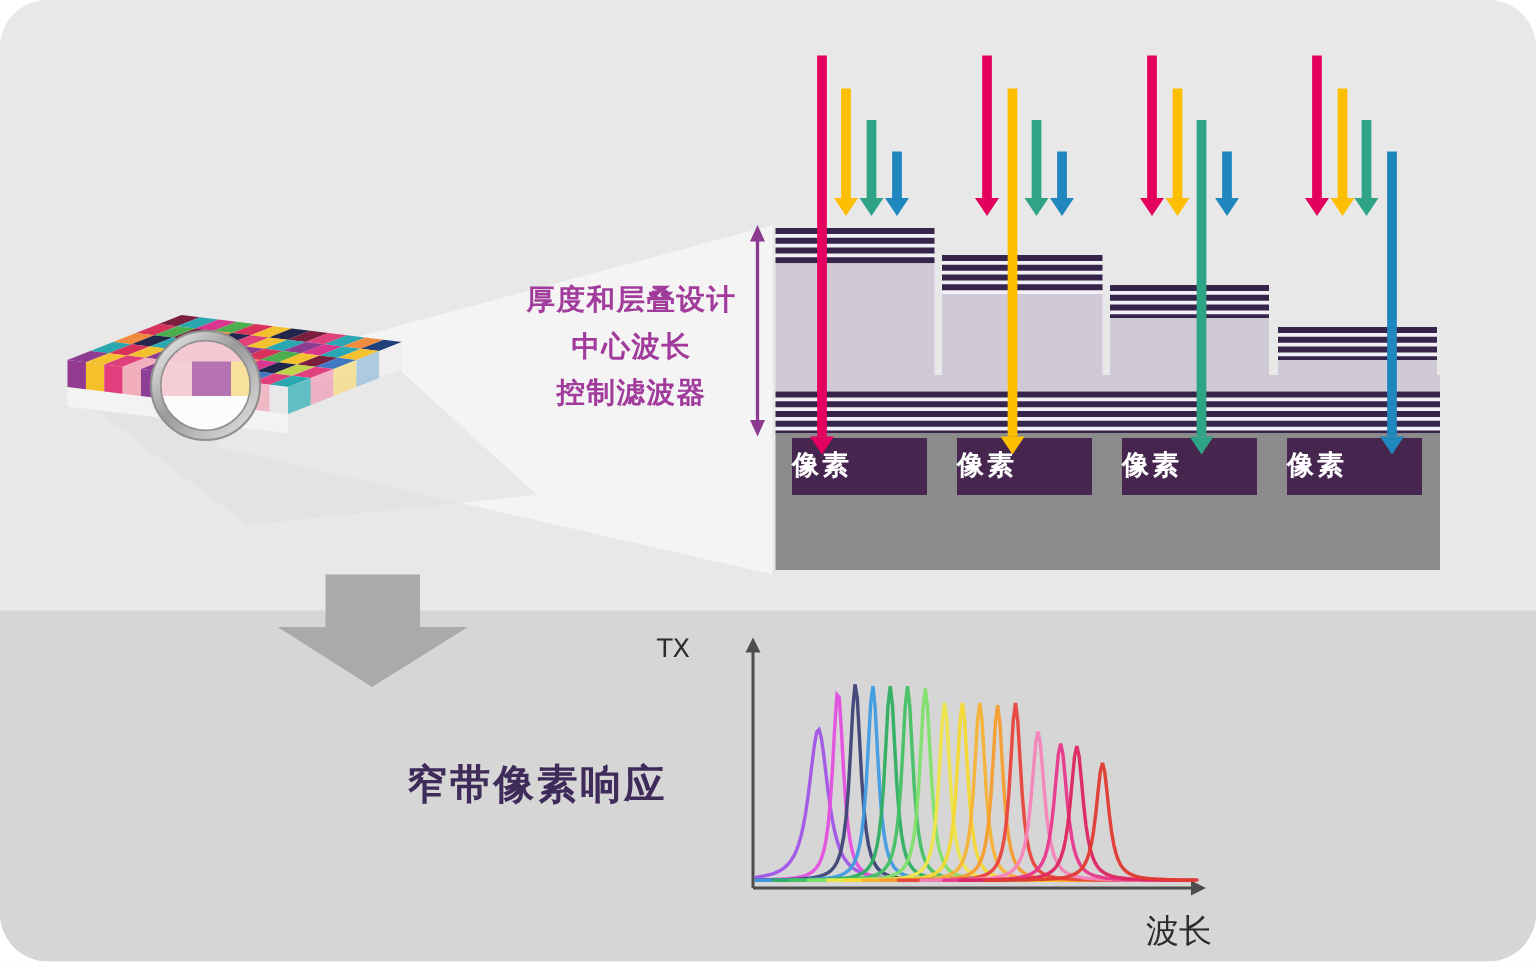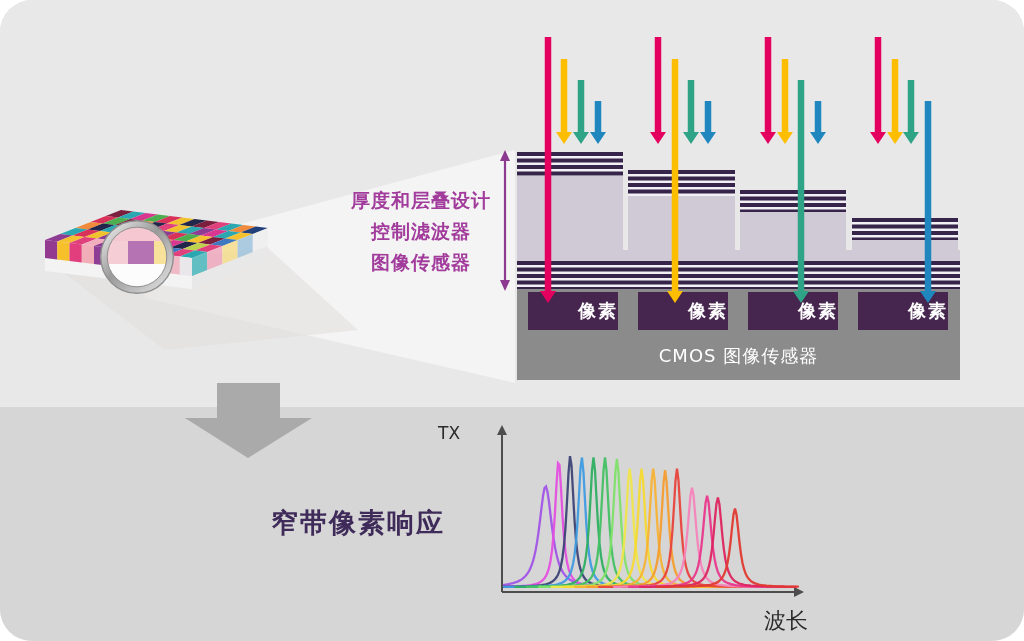--- a/index.html
+++ b/index.html
@@ -4,21 +4,21 @@
 <style>
   html,body{margin:0;padding:0;background:#ffffff;}
   body{font-family:"DejaVu Sans","Liberation Sans",sans-serif;}
   #canvas{position:relative;width:1024px;height:641px;border-radius:32px;overflow:hidden;background:#E9E8E8;}
   .sec{position:absolute;left:0;width:100%;}
   .sec-top{top:0;height:407px;}
   .sec-bottom{top:407px;height:234px;}
   #scene{position:absolute;left:0;top:0;z-index:1;}
   .txt{position:absolute;z-index:2;white-space:nowrap;}
   #annotation{left:338px;top:185px;width:166px;text-align:center;font-size:19px;line-height:31px;font-weight:600;letter-spacing:1px;}
-  .pixel-label{top:292px;width:90px;height:38px;line-height:38px;text-align:right;font-size:18px;font-weight:600;letter-spacing:2px;}
+  .pixel-label{top:292px;width:90px;height:38px;line-height:38px;text-align:left;font-size:18px;font-weight:600;letter-spacing:2px;}
   #pixel-label-0{left:528px;} #pixel-label-1{left:638px;} #pixel-label-2{left:748px;} #pixel-label-3{left:858px;}
   #cmos-label{left:517px;top:344px;width:443px;text-align:center;font-size:18px;letter-spacing:1px;}
   #chart-title{left:208px;top:505px;width:300px;text-align:center;font-size:27px;font-weight:bold;letter-spacing:2px;}
   #tx-label{left:438px;top:423px;font-size:17px;}
   #wl-label{left:764px;top:606px;font-size:22px;}
 </style>
 </head>
 <body>
 
 <div id="canvas">
@@ -236,27 +236,26 @@
         <path d="M599.0,586.8 L600.5,586.8 L602.0,586.8 L603.5,586.8 L605.0,586.8 L606.5,586.8 L608.0,586.8 L609.5,586.8 L611.0,586.8 L612.5,586.8 L614.0,586.7 L615.5,586.7 L617.0,586.7 L618.5,586.7 L620.0,586.7 L621.5,586.6 L623.0,586.6 L624.5,586.6 L626.0,586.6 L627.5,586.5 L629.0,586.5 L630.5,586.5 L632.0,586.4 L633.5,586.4 L635.0,586.3 L636.5,586.3 L638.0,586.2 L639.5,586.1 L641.0,586.0 L642.5,585.9 L644.0,585.8 L645.5,585.7 L647.0,585.5 L648.5,585.3 L650.0,585.1 L651.5,584.8 L653.0,584.5 L654.5,584.1 L656.0,583.6 L657.5,582.9 L659.0,582.1 L660.5,581.1 L662.0,579.8 L663.5,577.9 L665.0,575.4 L666.5,571.8 L668.0,566.6 L669.5,558.9 L671.0,547.2 L672.5,529.8 L674.0,505.9 L675.5,480.5 L677.0,468.6 L678.5,480.5 L680.0,505.9 L681.5,529.8 L683.0,547.2 L684.5,558.9 L686.0,566.6 L687.5,571.8 L689.0,575.4 L690.5,577.9 L692.0,579.8 L693.5,581.1 L695.0,582.1 L696.5,582.9 L698.0,583.6 L699.5,584.1 L701.0,584.5 L702.5,584.8 L704.0,585.1 L705.5,585.3 L707.0,585.5 L708.5,585.7 L710.0,585.8 L711.5,585.9 L713.0,586.0 L714.5,586.1 L716.0,586.2 L717.5,586.3 L719.0,586.3 L720.5,586.4 L722.0,586.4 L723.5,586.5 L725.0,586.5 L726.5,586.5 L728.0,586.6 L729.5,586.6 L731.0,586.6 L732.5,586.6 L734.0,586.7 L735.5,586.7 L737.0,586.7 L738.5,586.7 L740.0,586.7 L741.5,586.8 L743.0,586.8 L744.5,586.8 L746.0,586.8 L747.5,586.8 L749.0,586.8 L750.5,586.8 L752.0,586.8 L753.5,586.8 L755.0,586.8" fill="none" stroke="#E8453C" stroke-width="2.3" stroke-linecap="round" opacity="0.95"></path>
         <path d="M614.0,586.8 L615.5,586.8 L617.0,586.8 L618.5,586.8 L620.0,586.8 L621.5,586.8 L623.0,586.7 L624.5,586.7 L626.0,586.7 L627.5,586.7 L629.0,586.7 L630.5,586.7 L632.0,586.6 L633.5,586.6 L635.0,586.6 L636.5,586.6 L638.0,586.5 L639.5,586.5 L641.0,586.5 L642.5,586.4 L644.0,586.4 L645.5,586.3 L647.0,586.3 L648.5,586.2 L650.0,586.2 L651.5,586.1 L653.0,586.0 L654.5,585.9 L656.0,585.8 L657.5,585.7 L659.0,585.5 L660.5,585.4 L662.0,585.2 L663.5,584.9 L665.0,584.7 L666.5,584.3 L668.0,583.9 L669.5,583.5 L671.0,582.9 L672.5,582.1 L674.0,581.2 L675.5,580.0 L677.0,578.4 L678.5,576.3 L680.0,573.5 L681.5,569.7 L683.0,564.2 L684.5,556.5 L686.0,545.6 L687.5,530.6 L689.0,512.4 L690.5,495.2 L692.0,487.8 L693.5,495.2 L695.0,512.4 L696.5,530.6 L698.0,545.6 L699.5,556.5 L701.0,564.2 L702.5,569.7 L704.0,573.5 L705.5,576.3 L707.0,578.4 L708.5,580.0 L710.0,581.2 L711.5,582.1 L713.0,582.9 L714.5,583.5 L716.0,583.9 L717.5,584.3 L719.0,584.7 L720.5,584.9 L722.0,585.2 L723.5,585.4 L725.0,585.5 L726.5,585.7 L728.0,585.8 L729.5,585.9 L731.0,586.0 L732.5,586.1 L734.0,586.2 L735.5,586.2 L737.0,586.3 L738.5,586.3 L740.0,586.4 L741.5,586.4 L743.0,586.5 L744.5,586.5 L746.0,586.5 L747.5,586.6 L749.0,586.6 L750.5,586.6 L752.0,586.6 L753.5,586.7 L755.0,586.7 L756.5,586.7 L758.0,586.7 L759.5,586.7 L761.0,586.7 L762.5,586.8 L764.0,586.8 L765.5,586.8 L767.0,586.8 L768.5,586.8 L770.0,586.8" fill="none" stroke="#F584BA" stroke-width="2.3" stroke-linecap="round" opacity="0.95"></path>
         <path d="M629.1,586.8 L630.6,586.8 L632.1,586.8 L633.6,586.8 L635.1,586.8 L636.6,586.8 L638.1,586.8 L639.6,586.7 L641.1,586.7 L642.6,586.7 L644.1,586.7 L645.6,586.7 L647.1,586.7 L648.6,586.6 L650.1,586.6 L651.6,586.6 L653.1,586.6 L654.6,586.5 L656.1,586.5 L657.6,586.5 L659.1,586.4 L660.6,586.4 L662.1,586.3 L663.6,586.3 L665.1,586.2 L666.6,586.2 L668.1,586.1 L669.6,586.0 L671.1,585.9 L672.6,585.8 L674.1,585.6 L675.6,585.5 L677.1,585.3 L678.6,585.1 L680.1,584.8 L681.6,584.5 L683.1,584.2 L684.6,583.7 L686.1,583.2 L687.6,582.5 L689.1,581.7 L690.6,580.6 L692.1,579.1 L693.6,577.2 L695.1,574.6 L696.6,571.1 L698.1,566.1 L699.6,559.0 L701.1,548.9 L702.6,535.2 L704.1,518.4 L705.6,502.6 L707.1,495.8 L708.6,502.6 L710.1,518.4 L711.6,535.2 L713.1,548.9 L714.6,559.0 L716.1,566.1 L717.6,571.1 L719.1,574.6 L720.6,577.2 L722.1,579.1 L723.6,580.6 L725.1,581.7 L726.6,582.5 L728.1,583.2 L729.6,583.7 L731.1,584.2 L732.6,584.5 L734.1,584.8 L735.6,585.1 L737.1,585.3 L738.6,585.5 L740.1,585.6 L741.6,585.8 L743.1,585.9 L744.6,586.0 L746.1,586.1 L747.6,586.2 L749.1,586.2 L750.6,586.3 L752.1,586.3 L753.6,586.4 L755.1,586.4 L756.6,586.5 L758.1,586.5 L759.6,586.5 L761.1,586.6 L762.6,586.6 L764.1,586.6 L765.6,586.6 L767.1,586.7 L768.6,586.7 L770.1,586.7 L771.6,586.7 L773.1,586.7 L774.6,586.7 L776.1,586.8 L777.6,586.8 L779.1,586.8 L780.6,586.8 L782.1,586.8 L783.6,586.8 L785.1,586.8" fill="none" stroke="#E9388C" stroke-width="2.3" stroke-linecap="round" opacity="0.95"></path>
         <path d="M639.9,586.8 L641.4,586.8 L642.9,586.8 L644.4,586.8 L645.9,586.8 L647.4,586.8 L648.9,586.8 L650.4,586.8 L651.9,586.7 L653.4,586.7 L654.9,586.7 L656.4,586.7 L657.9,586.7 L659.4,586.7 L660.9,586.6 L662.4,586.6 L663.9,586.6 L665.4,586.6 L666.9,586.5 L668.4,586.5 L669.9,586.4 L671.4,586.4 L672.9,586.4 L674.4,586.3 L675.9,586.2 L677.4,586.2 L678.9,586.1 L680.4,586.0 L681.9,585.9 L683.4,585.8 L684.9,585.7 L686.4,585.5 L687.9,585.3 L689.4,585.1 L690.9,584.9 L692.4,584.6 L693.9,584.2 L695.4,583.8 L696.9,583.3 L698.4,582.6 L699.9,581.7 L701.4,580.7 L702.9,579.3 L704.4,577.4 L705.9,574.8 L707.4,571.3 L708.9,566.4 L710.4,559.5 L711.9,549.6 L713.4,536.1 L714.9,519.6 L716.4,504.1 L717.9,497.4 L719.4,504.1 L720.9,519.6 L722.4,536.1 L723.9,549.6 L725.4,559.5 L726.9,566.4 L728.4,571.3 L729.9,574.8 L731.4,577.4 L732.9,579.3 L734.4,580.7 L735.9,581.7 L737.4,582.6 L738.9,583.3 L740.4,583.8 L741.9,584.2 L743.4,584.6 L744.9,584.9 L746.4,585.1 L747.9,585.3 L749.4,585.5 L750.9,585.7 L752.4,585.8 L753.9,585.9 L755.4,586.0 L756.9,586.1 L758.4,586.2 L759.9,586.2 L761.4,586.3 L762.9,586.4 L764.4,586.4 L765.9,586.4 L767.4,586.5 L768.9,586.5 L770.4,586.6 L771.9,586.6 L773.4,586.6 L774.9,586.6 L776.4,586.7 L777.9,586.7 L779.4,586.7 L780.9,586.7 L782.4,586.7 L783.9,586.7 L785.4,586.8 L786.9,586.8 L788.4,586.8 L789.9,586.8 L791.4,586.8 L792.9,586.8 L794.4,586.8 L795.9,586.8" fill="none" stroke="#DD2660" stroke-width="2.3" stroke-linecap="round" opacity="0.95"></path>
         <path d="M657.0,586.8 L658.5,586.8 L660.0,586.8 L661.5,586.8 L663.0,586.8 L664.5,586.8 L666.0,586.8 L667.5,586.8 L669.0,586.8 L670.5,586.8 L672.0,586.7 L673.5,586.7 L675.0,586.7 L676.5,586.7 L678.0,586.7 L679.5,586.7 L681.0,586.6 L682.5,586.6 L684.0,586.6 L685.5,586.6 L687.0,586.5 L688.5,586.5 L690.0,586.4 L691.5,586.4 L693.0,586.3 L694.5,586.3 L696.0,586.2 L697.5,586.1 L699.0,586.0 L700.5,585.9 L702.0,585.8 L703.5,585.7 L705.0,585.5 L706.5,585.4 L708.0,585.1 L709.5,584.9 L711.0,584.6 L712.5,584.2 L714.0,583.7 L715.5,583.1 L717.0,582.4 L718.5,581.5 L720.0,580.2 L721.5,578.6 L723.0,576.4 L724.5,573.3 L726.0,569.0 L727.5,562.9 L729.0,554.3 L730.5,542.5 L732.0,528.0 L733.5,514.5 L735.0,508.6 L736.5,514.5 L738.0,528.0 L739.5,542.5 L741.0,554.3 L742.5,562.9 L744.0,569.0 L745.5,573.3 L747.0,576.4 L748.5,578.6 L750.0,580.2 L751.5,581.5 L753.0,582.4 L754.5,583.1 L756.0,583.7 L757.5,584.2 L759.0,584.6 L760.5,584.9 L762.0,585.1 L763.5,585.4 L765.0,585.5 L766.5,585.7 L768.0,585.8 L769.5,585.9 L771.0,586.0 L772.5,586.1 L774.0,586.2 L775.5,586.3 L777.0,586.3 L778.5,586.4 L780.0,586.4 L781.5,586.5 L783.0,586.5 L784.5,586.6 L786.0,586.6 L787.5,586.6 L789.0,586.6 L790.5,586.7 L792.0,586.7 L793.5,586.7 L795.0,586.7 L796.5,586.7 L798.0,586.7" fill="none" stroke="#E03A31" stroke-width="2.3" stroke-linecap="round" opacity="0.95"></path>
       </g>
     </svg>
 
   <div class="txt" id="annotation" style="color: rgb(162, 60, 156);">
     <div>厚度和层叠设计</div>
+    <div>中心波长</div>
     <div>控制滤波器</div>
-    <div>图像传感器</div>
   </div>
 
   <div class="txt pixel-label" id="pixel-label-0" style="color: rgb(255, 255, 255);">像素</div>
   <div class="txt pixel-label" id="pixel-label-1" style="color: rgb(255, 255, 255);">像素</div>
   <div class="txt pixel-label" id="pixel-label-2" style="color: rgb(255, 255, 255);">像素</div>
   <div class="txt pixel-label" id="pixel-label-3" style="color: rgb(255, 255, 255);">像素</div>
 
-  <div class="txt" id="cmos-label" style="color: rgb(255, 255, 255);">CMOS 图像传感器</div>
 
   <div class="txt" id="chart-title" style="color: rgb(63, 43, 90);">窄带像素响应</div>
   <div class="txt" id="tx-label" style="color: rgb(43, 43, 43);">TX</div>
   <div class="txt" id="wl-label" style="color: rgb(43, 43, 43);">波长</div>
 </div>
 
 </body></html>

